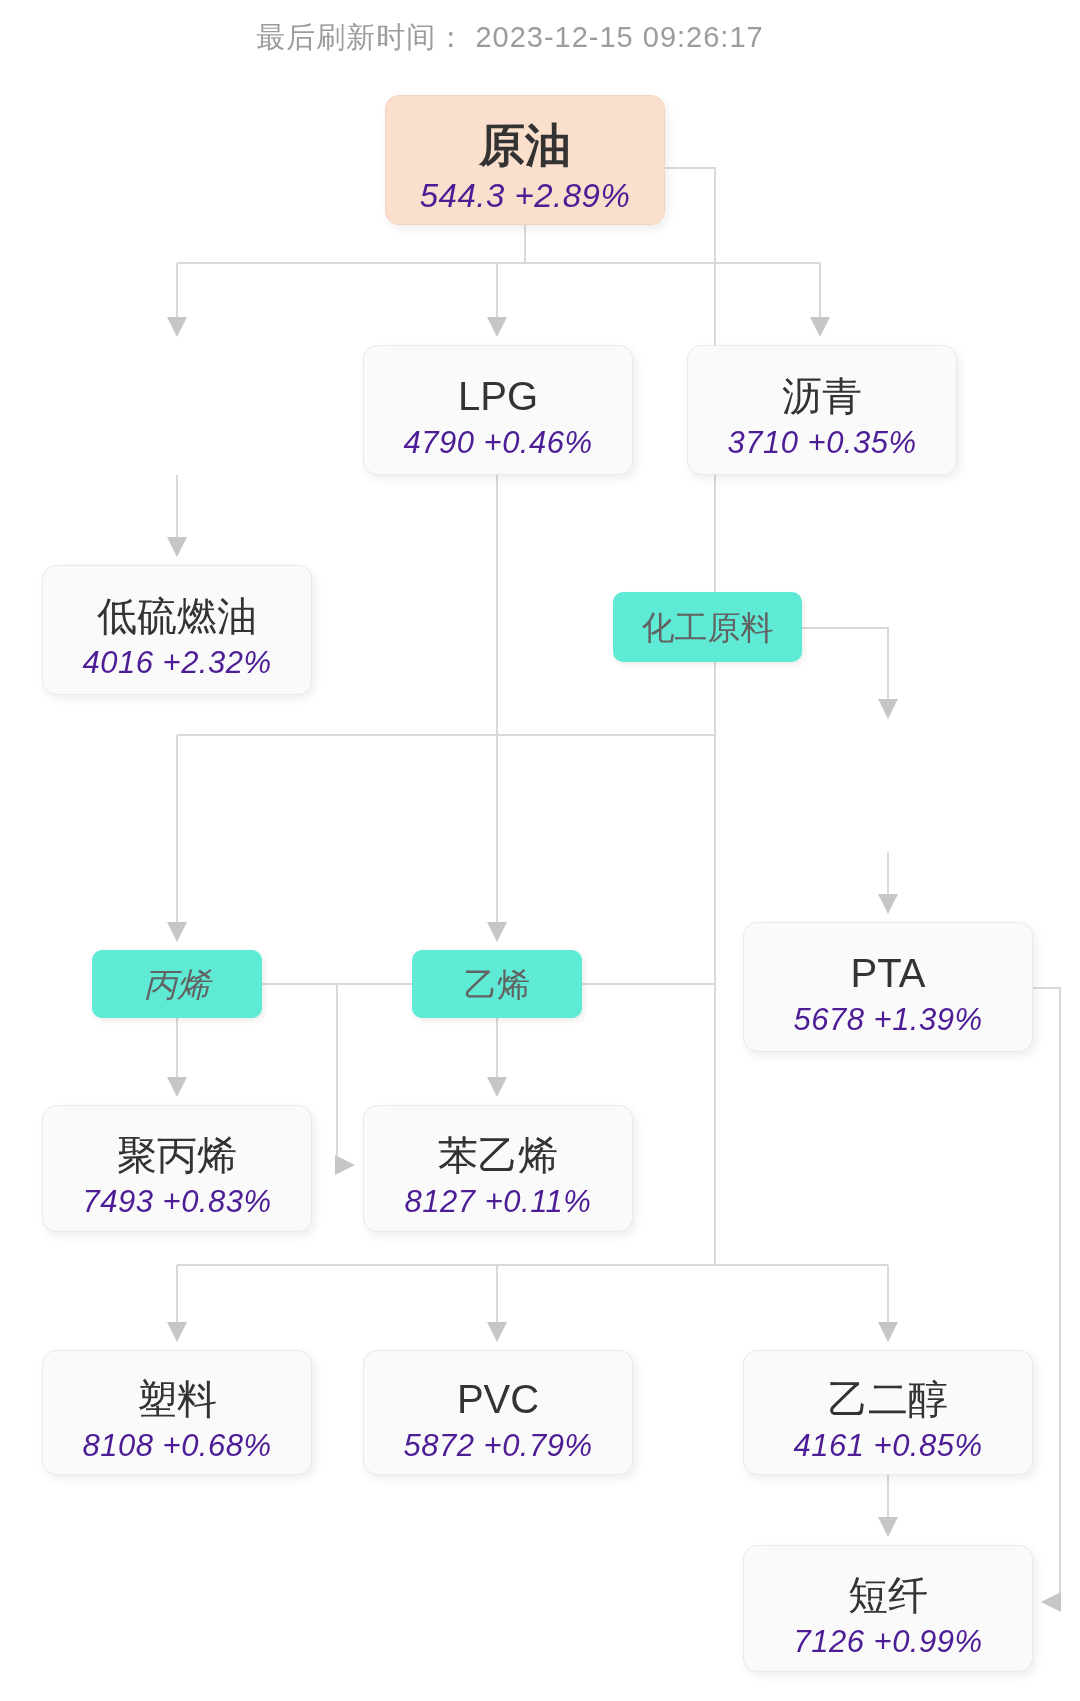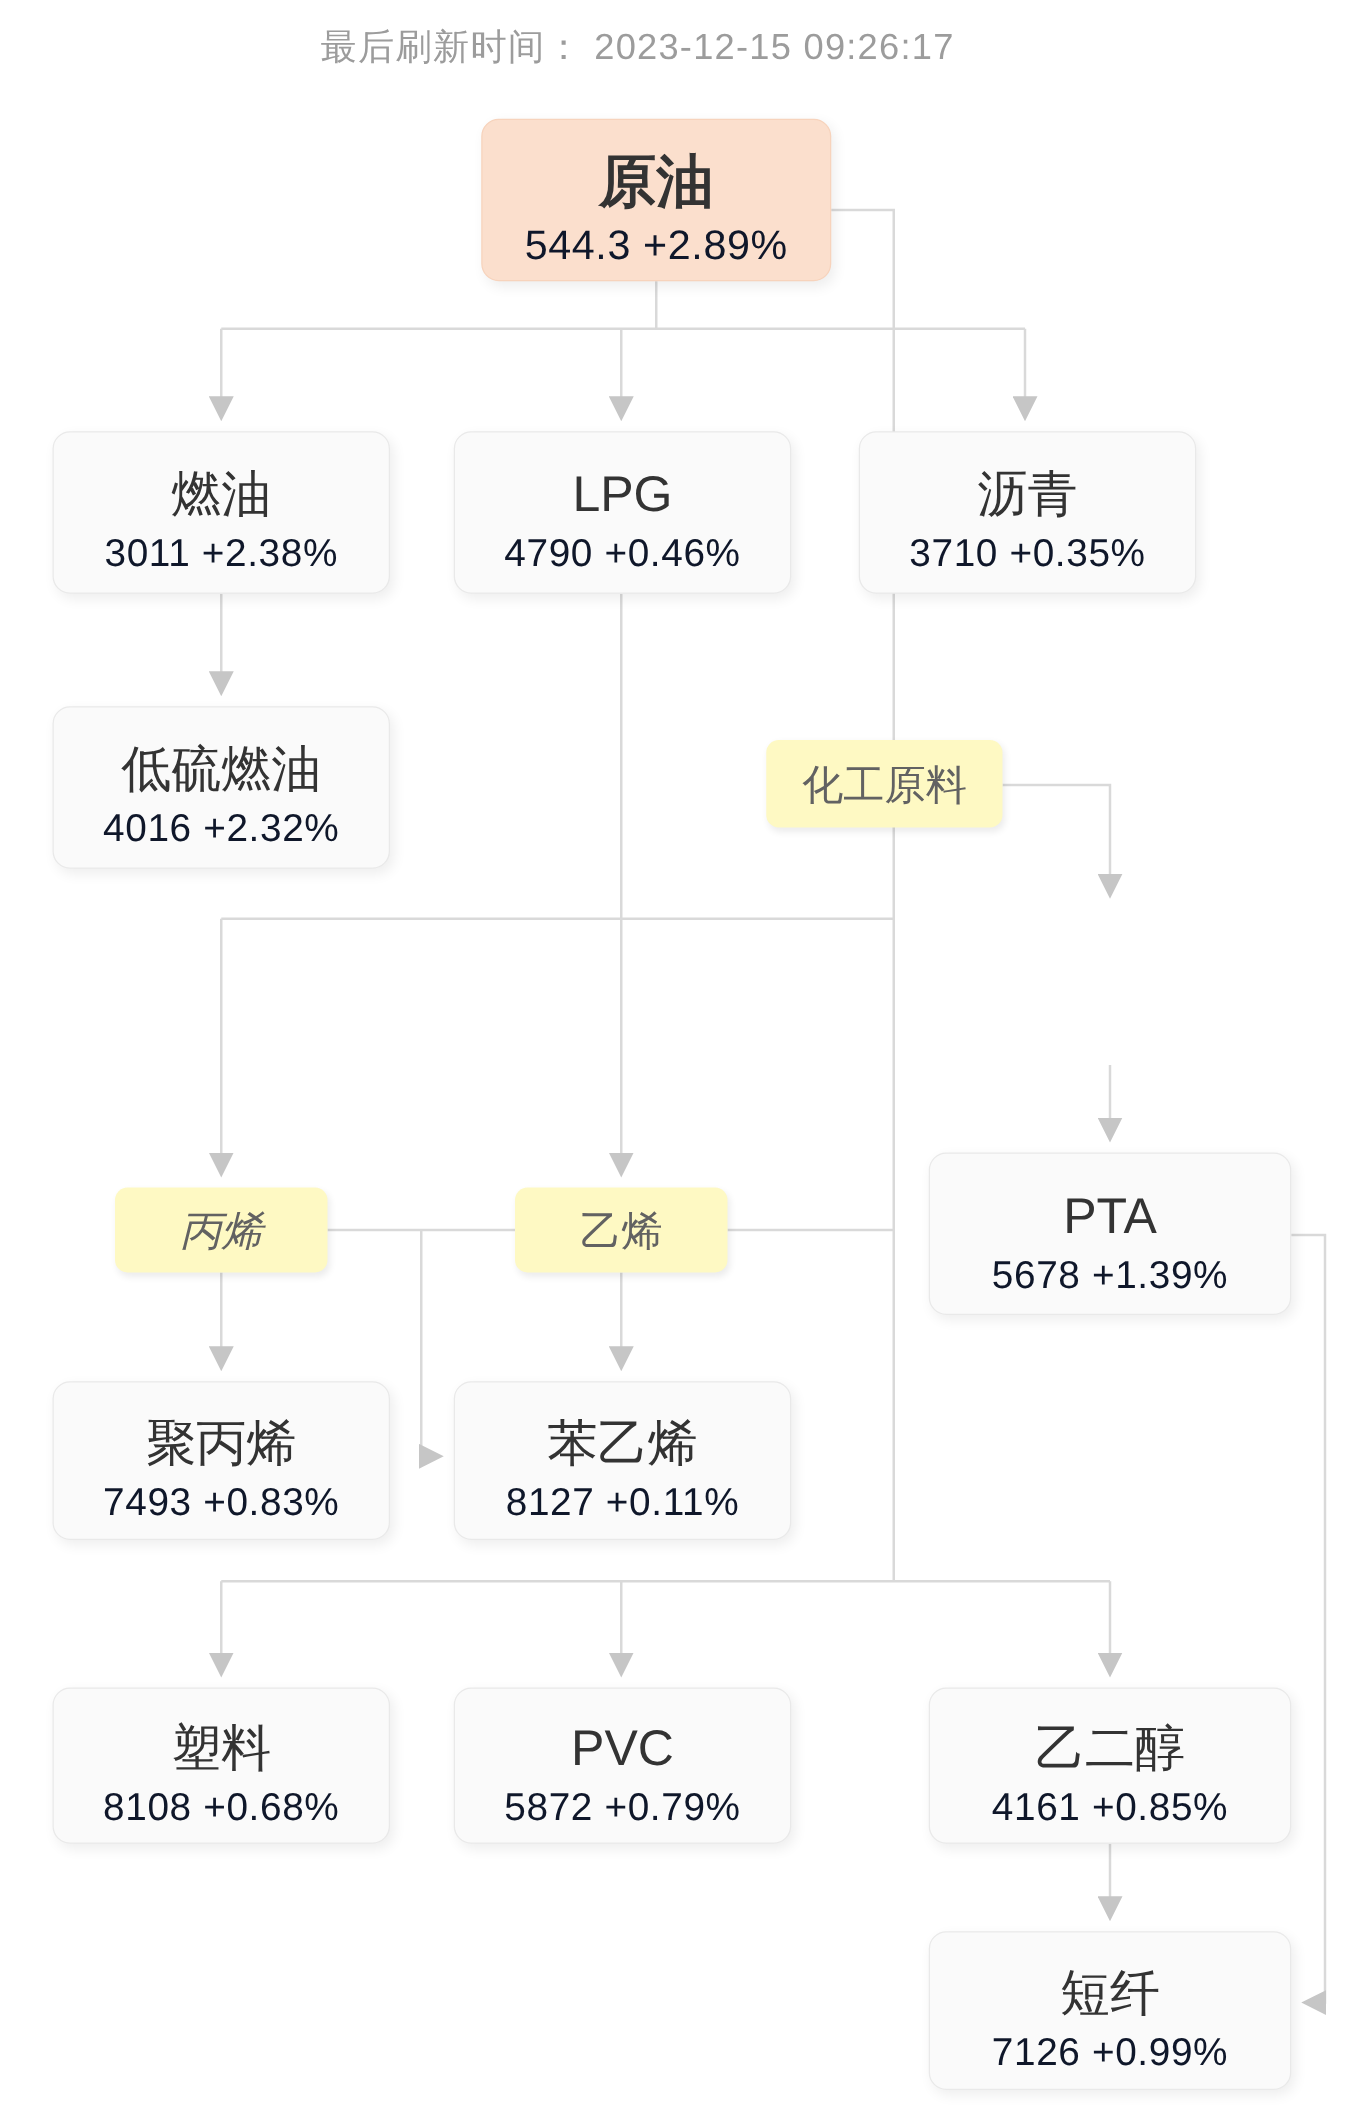--- a/index.html
+++ b/index.html
@@ -12,27 +12,27 @@
     font-size:29px;color:#9c9c9c;letter-spacing:1px;z-index:2;margin-left:13px;
   }
   .links{position:absolute;left:0;top:0;z-index:1;}
   .node{
     position:absolute;z-index:2;box-sizing:border-box;
     background:#fafafa;border:1px solid #e9e9e9;border-radius:14px;
     box-shadow:3px 4px 10px rgba(0,0,0,.07);
     display:flex;flex-direction:column;align-items:center;justify-content:center;gap:11px;
   }
   .node .t{font-size:40px;color:#333333;font-weight:500;line-height:1;white-space:nowrap;margin-top:14px;}
-  .node .v{font-size:31px;color:#0f172a;line-height:1;white-space:nowrap;letter-spacing:.5px;}
+  .node .v{font-size:31px;color:#4c1d95;line-height:1;white-space:nowrap;letter-spacing:.5px;font-style:italic;}
   .node.highlight{background:#fbdfcd;border:1px solid #f7d3bc;}
   .node.highlight .t{font-size:46px;font-weight:600;}
   .node.highlight .v{font-size:33px;}
   .tag{
     position:absolute;z-index:2;box-sizing:border-box;
-    background:#fef9c3;border-radius:10px;color:#626262;
+    background:#5eead4;border-radius:10px;color:#626262;
     display:flex;align-items:center;justify-content:center;
     font-size:33px;line-height:1;white-space:nowrap;
     box-shadow:2px 3px 6px rgba(0,0,0,.08);
   }
 </style>
 </head>
 <body>
 
 <div class="canvas">
 
@@ -85,24 +85,20 @@
 
       <path d="M1033,988 L1060,988 L1060,1602 L1046,1602" marker-end="url(#arrow)"></path>
     </g>
   </svg>
 
   <div class="node highlight" style="left:385px;top:95px;width:280px;height:130px;">
     <div class="t">原油</div>
     <div class="v">544.3 +2.89%</div>
   </div>
 
-  <div class="node" style="left:42px;top:345px;width:270px;height:130px;">
-    <div class="t">燃油</div>
-    <div class="v">3011 +2.38%</div>
-  </div>
   <div class="node" style="left:363px;top:345px;width:270px;height:130px;">
     <div class="t">LPG</div>
     <div class="v">4790 +0.46%</div>
   </div>
   <div class="node" style="left:687px;top:345px;width:270px;height:130px;">
     <div class="t">沥青</div>
     <div class="v">3710 +0.35%</div>
   </div>
 
   <div class="node" style="left:42px;top:565px;width:270px;height:130px;justify-content:center;">

